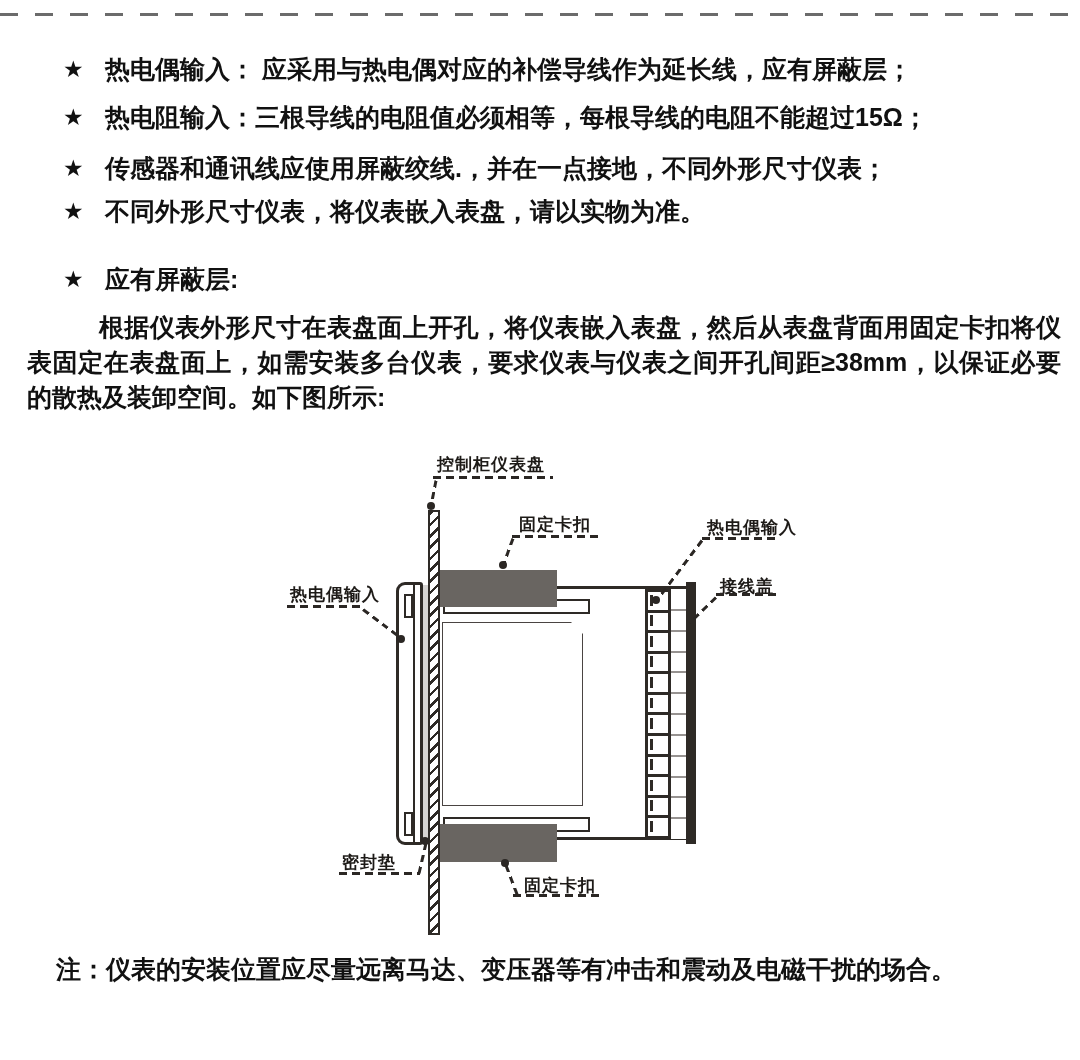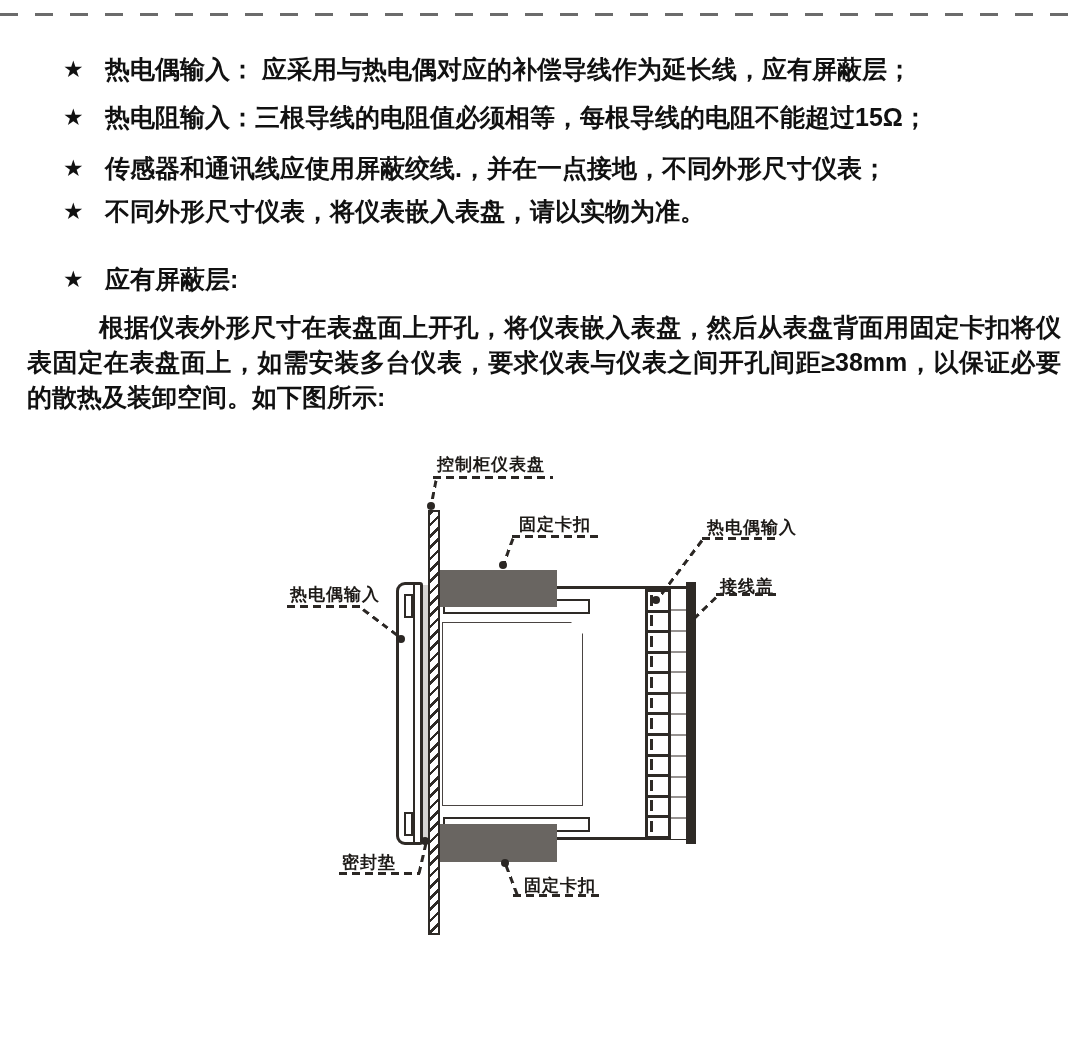--- a/index.html
+++ b/index.html
@@ -179,13 +179,14 @@
     <div class="leader" style="left:506px;top:852px;width:31px;transform:rotate(69deg)"></div>
 
     <div class="dot" style="left:427px;top:490px"></div>
     <div class="dot" style="left:499px;top:549px"></div>
     <div class="dot" style="left:652px;top:584px"></div>
     <div class="dot" style="left:397px;top:623px"></div>
     <div class="dot" style="left:421px;top:825px"></div>
     <div class="dot" style="left:501px;top:847px"></div>
   </div>
 
+  <div class="note">注：仪表的安装位置应尽量远离马达、变压器等有冲击和震动及电磁干扰的场合。</div>
 </div>
 
 </body></html>

